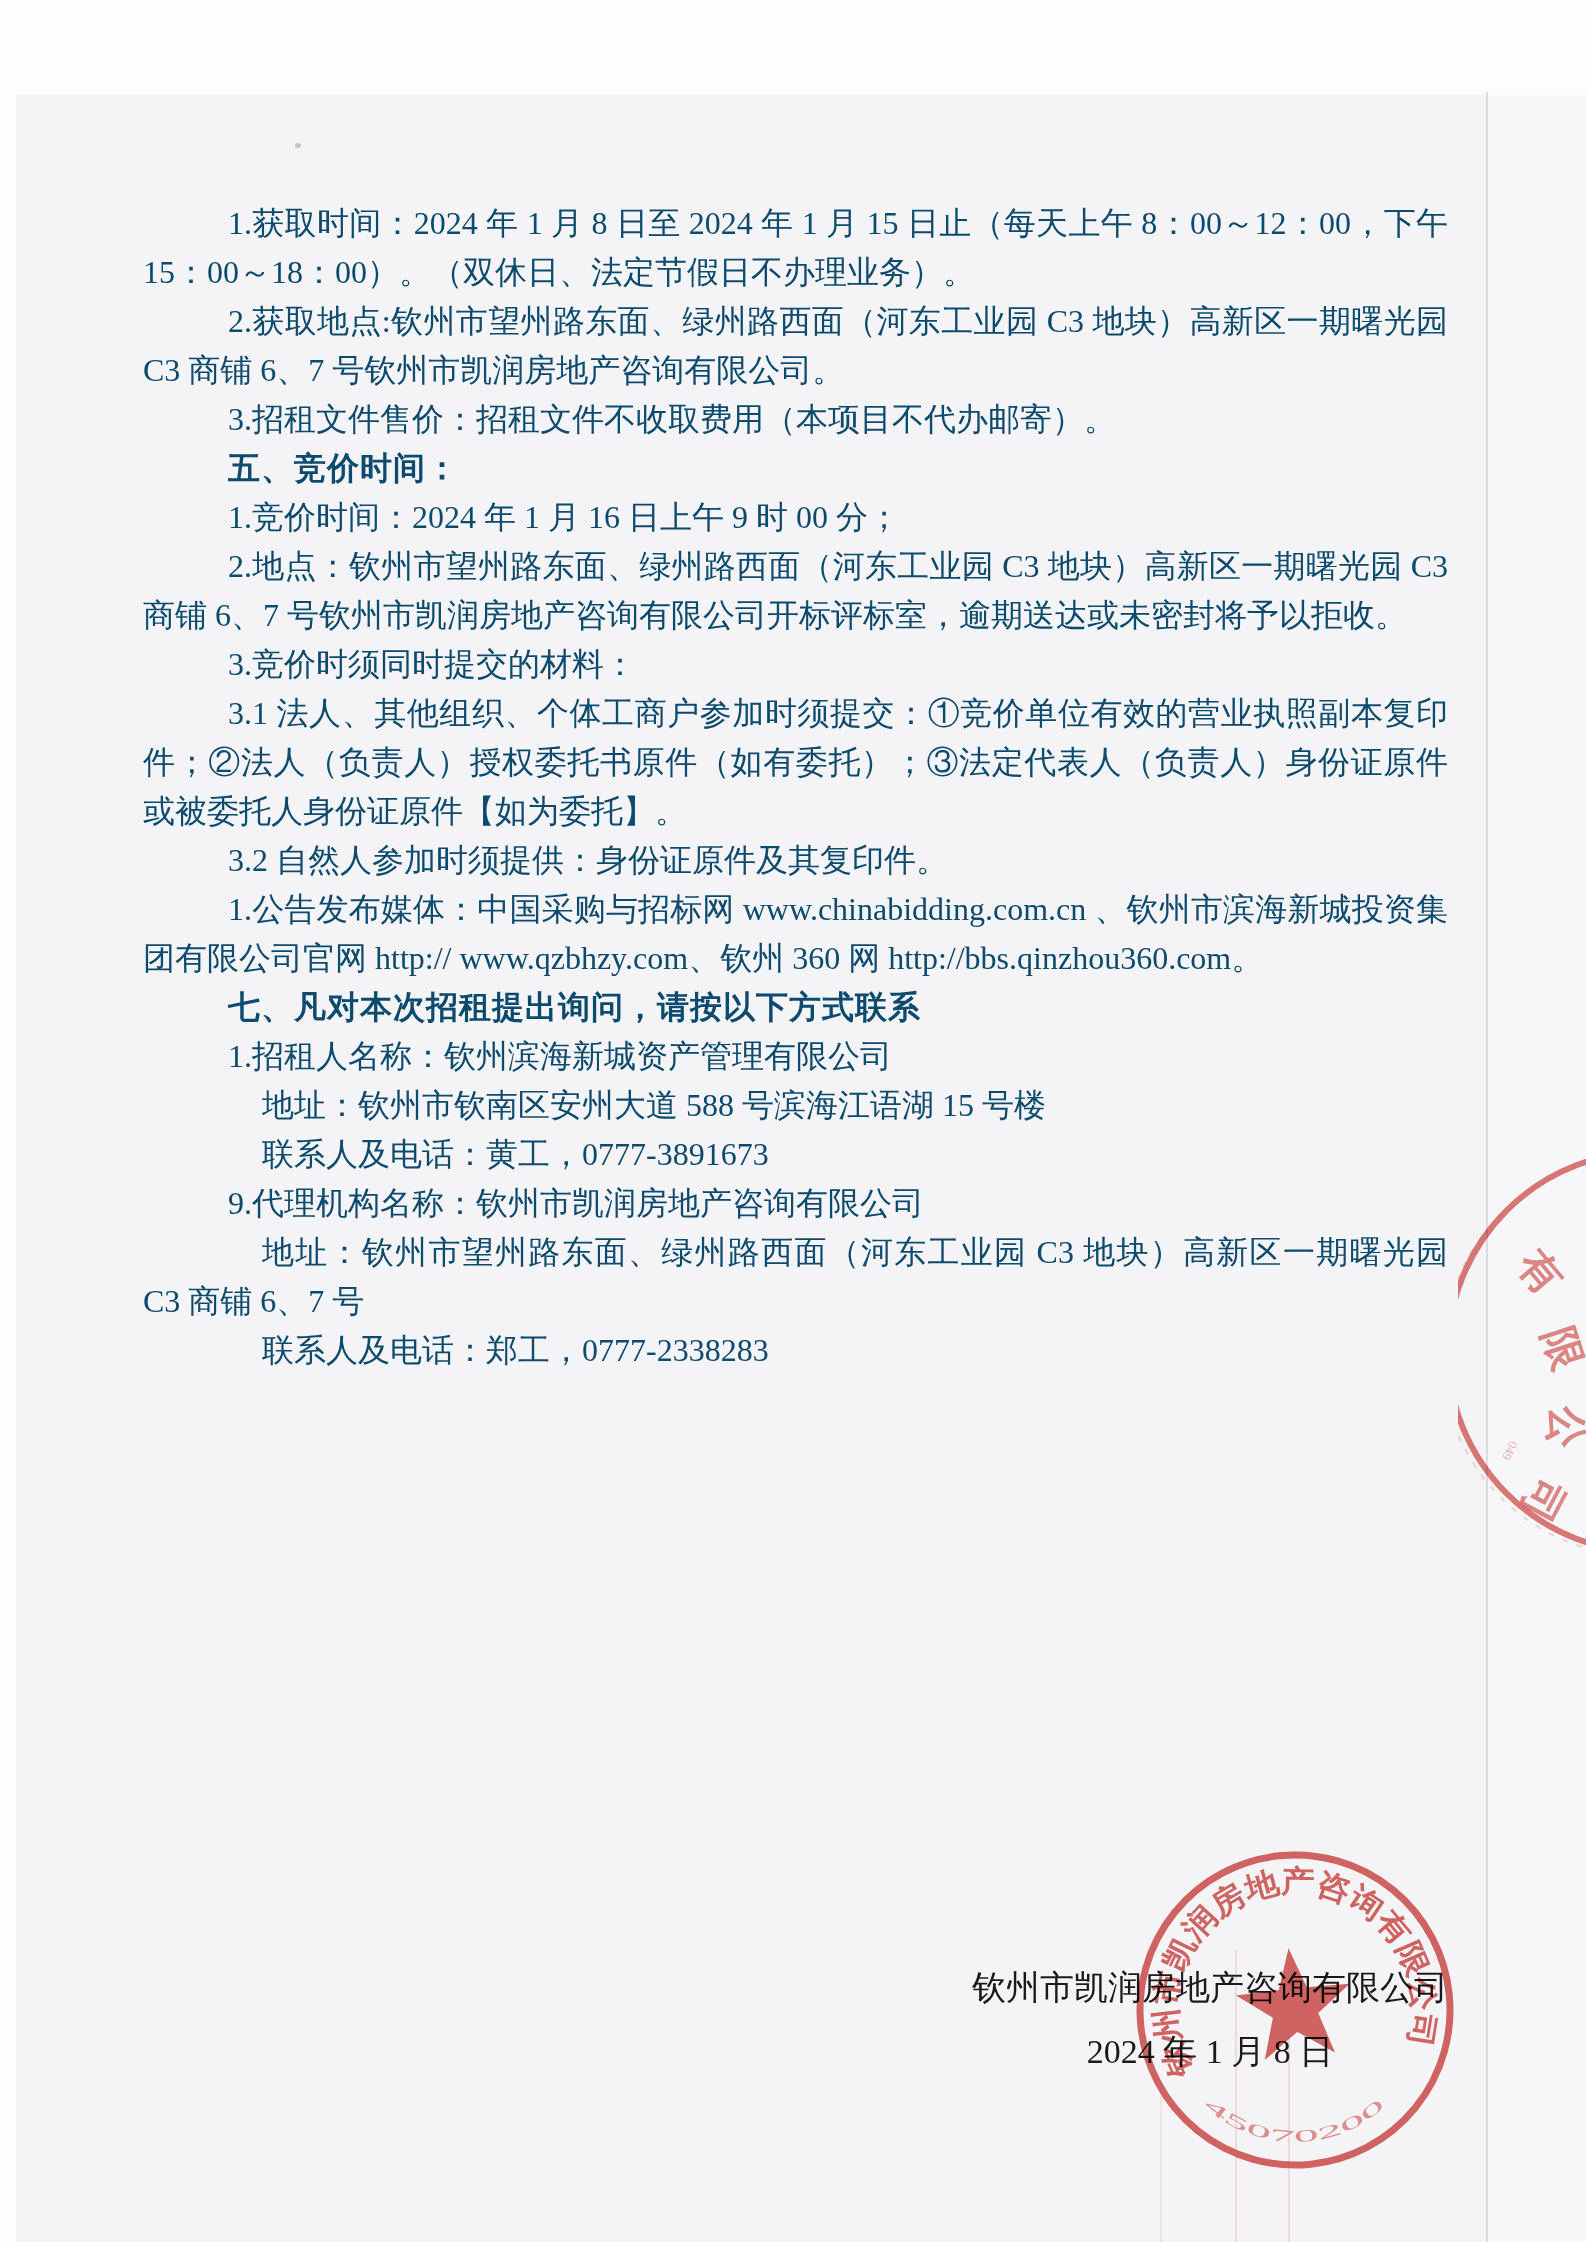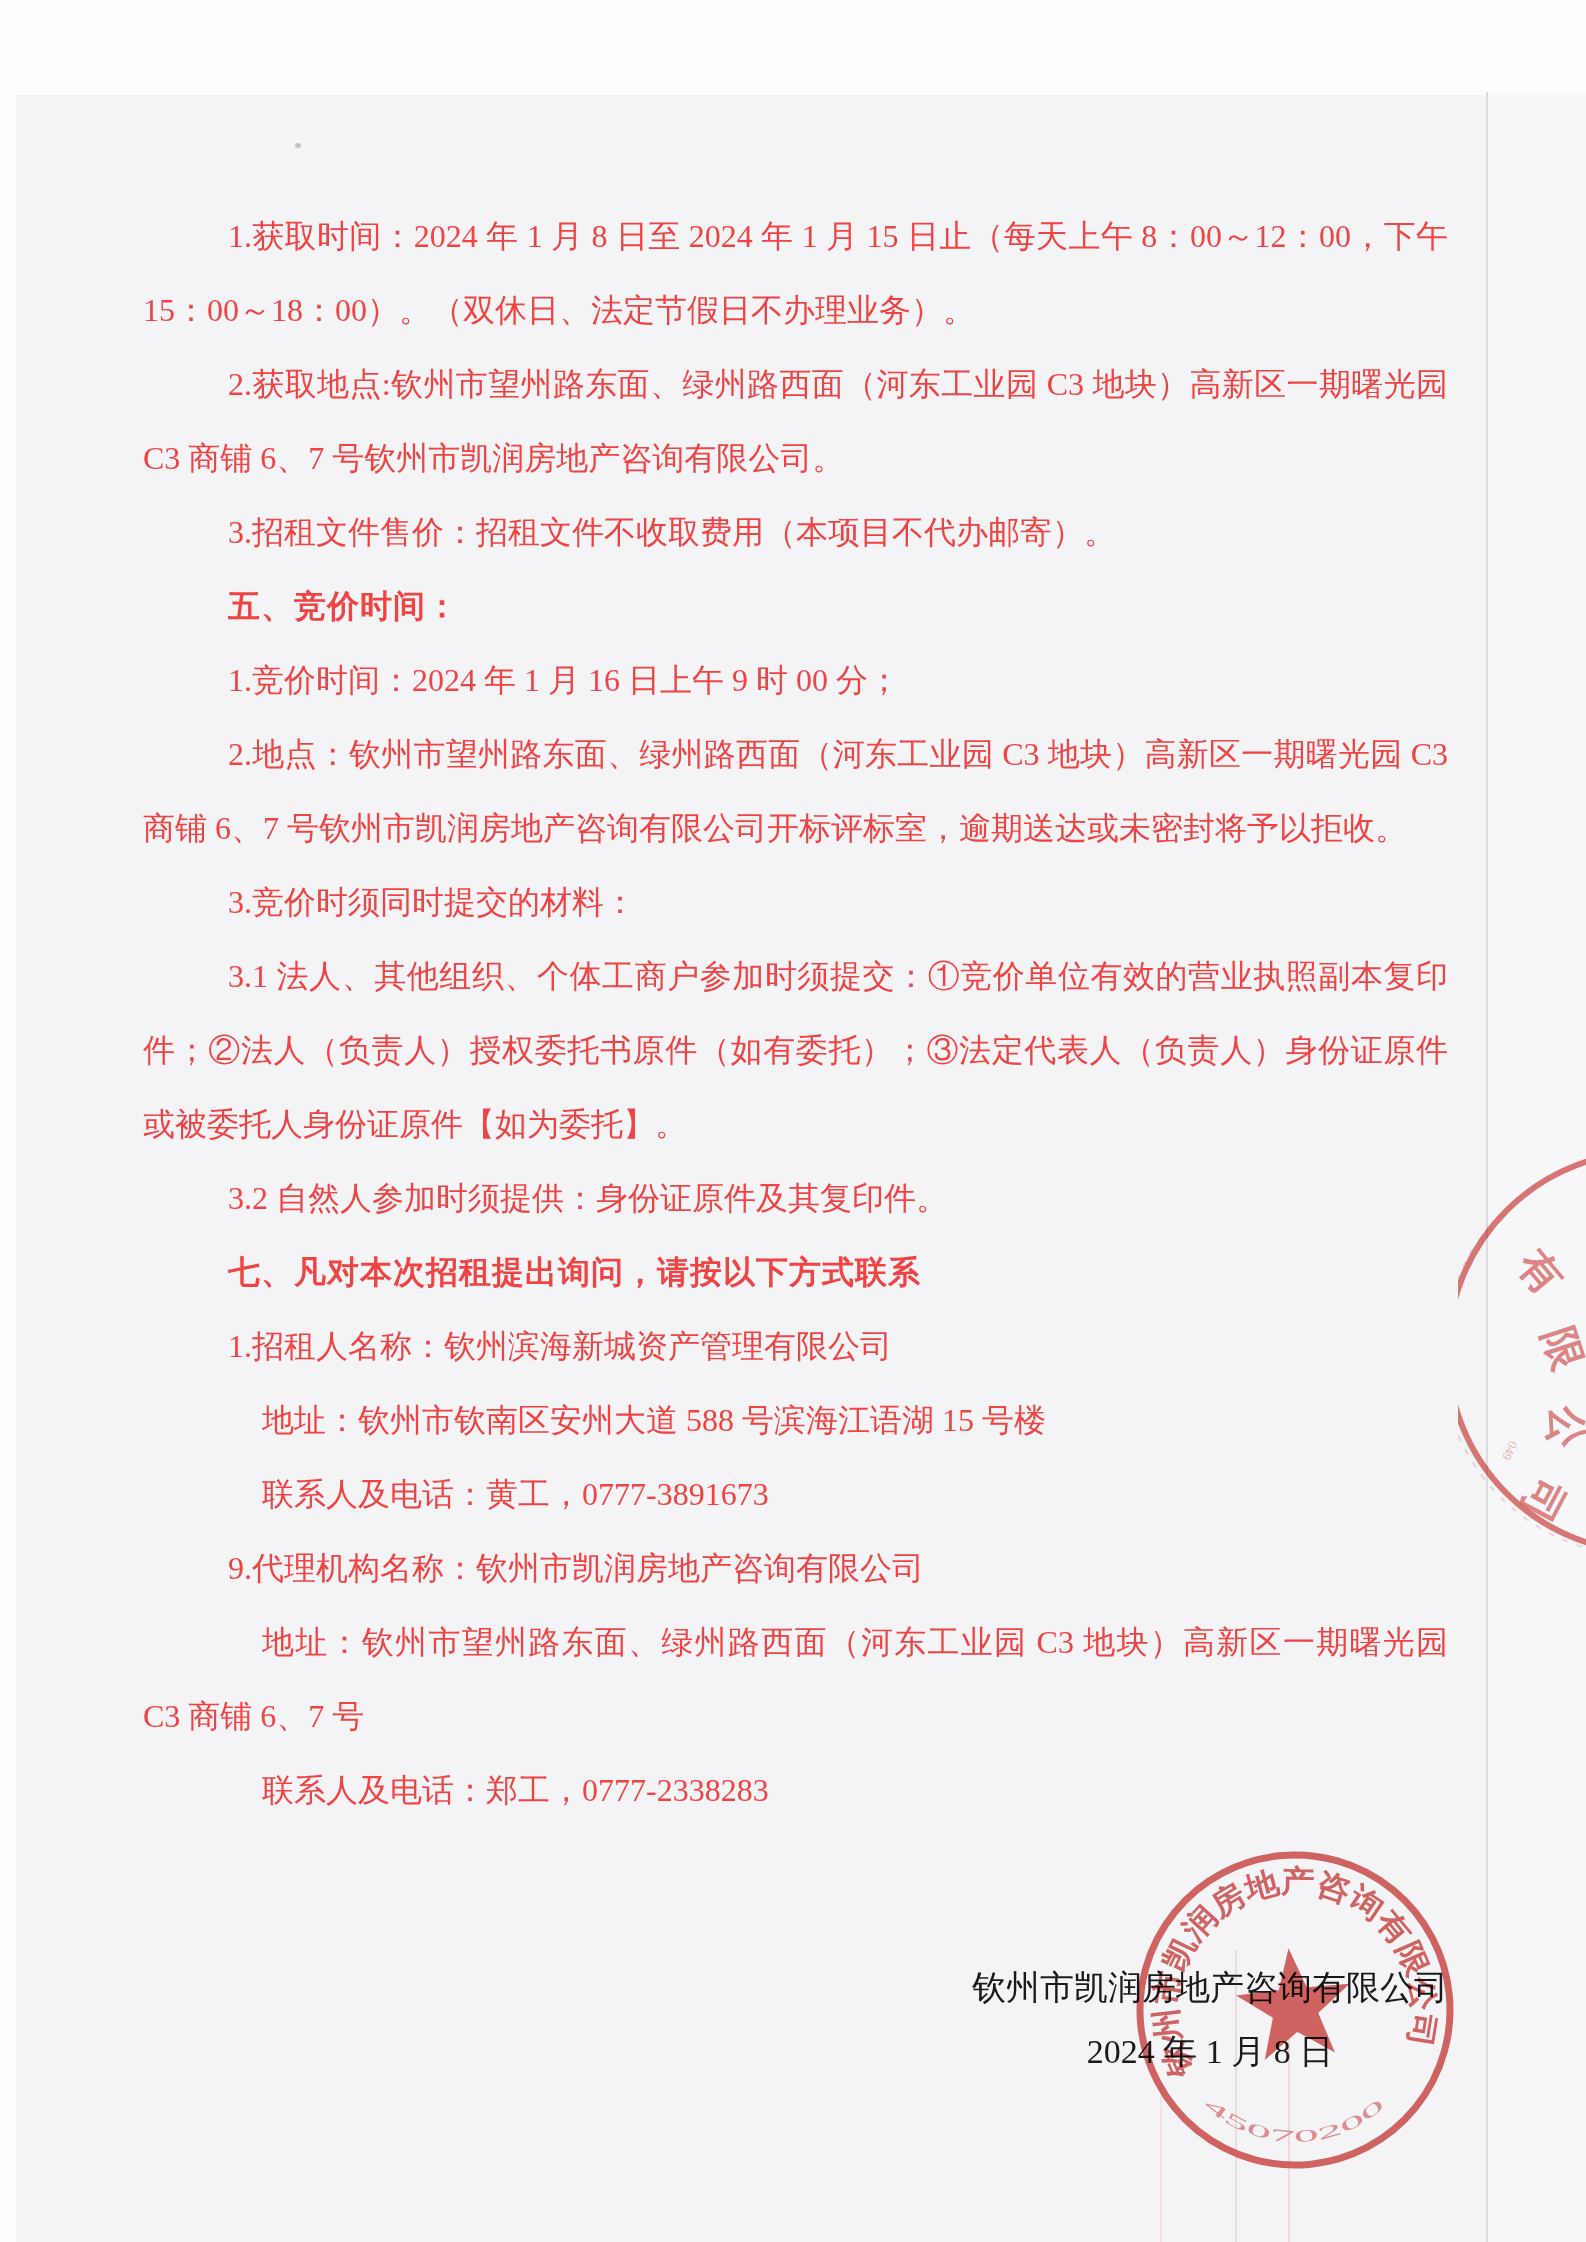--- a/index.html
+++ b/index.html
@@ -3,22 +3,22 @@
 <meta charset="utf-8">
 <style>
   html,body{margin:0;padding:0;}
   body{width:1586px;height:2242px;font-family:"Liberation Serif","DejaVu Serif",serif;}
   .page{position:relative;width:1586px;height:2242px;background:#fdfdfe;overflow:hidden;}
   .paper{position:absolute;left:16px;top:95px;right:0;bottom:0;background:#f4f4f6;}
   .right-strip{position:absolute;left:1488px;top:95px;right:0;bottom:0;background:#f7f7f9;}
   .edge-line{position:absolute;left:1486px;top:92px;width:2px;height:2150px;background:#dcdce0;}
   .speck{position:absolute;left:295px;top:143px;width:6px;height:5px;background:#9a9aa0;border-radius:50%;opacity:.55;}
 
-  .doc{position:absolute;left:143px;top:199px;width:1305px;color:#ef4444;
-       font-size:32px;line-height:74px;text-align:justify;}
+  .doc{position:absolute;left:143px;top:199px;width:1305px;color:#0c4a6e;
+       font-size:32px;line-height:49px;text-align:justify;}
   .doc p{margin:0;padding:0;}
   .pi{text-indent:85px;}
   .ps{text-indent:119px;}
   .hd{font-family:Liberation Sans, sans-serif;font-weight:700;letter-spacing:1px;}
 
   .sig{position:absolute;top:1956px;right:138px;text-align:center;color:#1a1a1c;
        font-size:34px;line-height:64px;white-space:nowrap;}
 
   .seal-main{position:absolute;left:1123px;top:1838px;width:344px;height:344px;
              transform:rotate(-6deg);mix-blend-mode:multiply;opacity:.88;}
@@ -41,20 +41,21 @@
   <main class="doc">
     <p class="pi">1.获取时间：2024 年 1 月 8 日至 2024 年 1 月 15 日止（每天上午 8：00～12：00，下午 15：00～18：00）。（双休日、法定节假日不办理业务）。</p>
     <p class="pi">2.获取地点:钦州市望州路东面、绿州路西面（河东工业园 C3 地块）高新区一期曙光园 C3 商铺 6、7 号钦州市凯润房地产咨询有限公司。</p>
     <p class="pi">3.招租文件售价：招租文件不收取费用（本项目不代办邮寄）。</p>
     <p class="pi hd">五、竞价时间：</p>
     <p class="pi">1.竞价时间：2024 年 1 月 16 日上午 9 时 00 分；</p>
     <p class="pi">2.地点：钦州市望州路东面、绿州路西面（河东工业园 C3 地块）高新区一期曙光园 C3 商铺 6、7 号钦州市凯润房地产咨询有限公司开标评标室，逾期送达或未密封将予以拒收。</p>
     <p class="pi">3.竞价时须同时提交的材料：</p>
     <p class="pi">3.1 法人、其他组织、个体工商户参加时须提交：①竞价单位有效的营业执照副本复印件；②法人（负责人）授权委托书原件（如有委托）；③法定代表人（负责人）身份证原件或被委托人身份证原件【如为委托】。</p>
     <p class="pi">3.2 自然人参加时须提供：身份证原件及其复印件。</p>
+    <p class="pi">1.公告发布媒体：中国采购与招标网 www.chinabidding.com.cn 、钦州市滨海新城投资集团有限公司官网 http:// www.qzbhzy.com、钦州 360 网 http://bbs.qinzhou360.com。</p>
     <p class="pi hd">七、凡对本次招租提出询问，请按以下方式联系</p>
     <p class="pi">1.招租人名称：钦州滨海新城资产管理有限公司</p>
     <p class="ps">地址：钦州市钦南区安州大道 588 号滨海江语湖 15 号楼</p>
     <p class="ps">联系人及电话：黄工，0777-3891673</p>
     <p class="pi">9.代理机构名称：钦州市凯润房地产咨询有限公司</p>
     <p class="ps">地址：钦州市望州路东面、绿州路西面（河东工业园 C3 地块）高新区一期曙光园 C3 商铺 6、7 号</p>
     <p class="ps">联系人及电话：郑工，0777-2338283</p>
   </main>
 
   <div class="sig">

